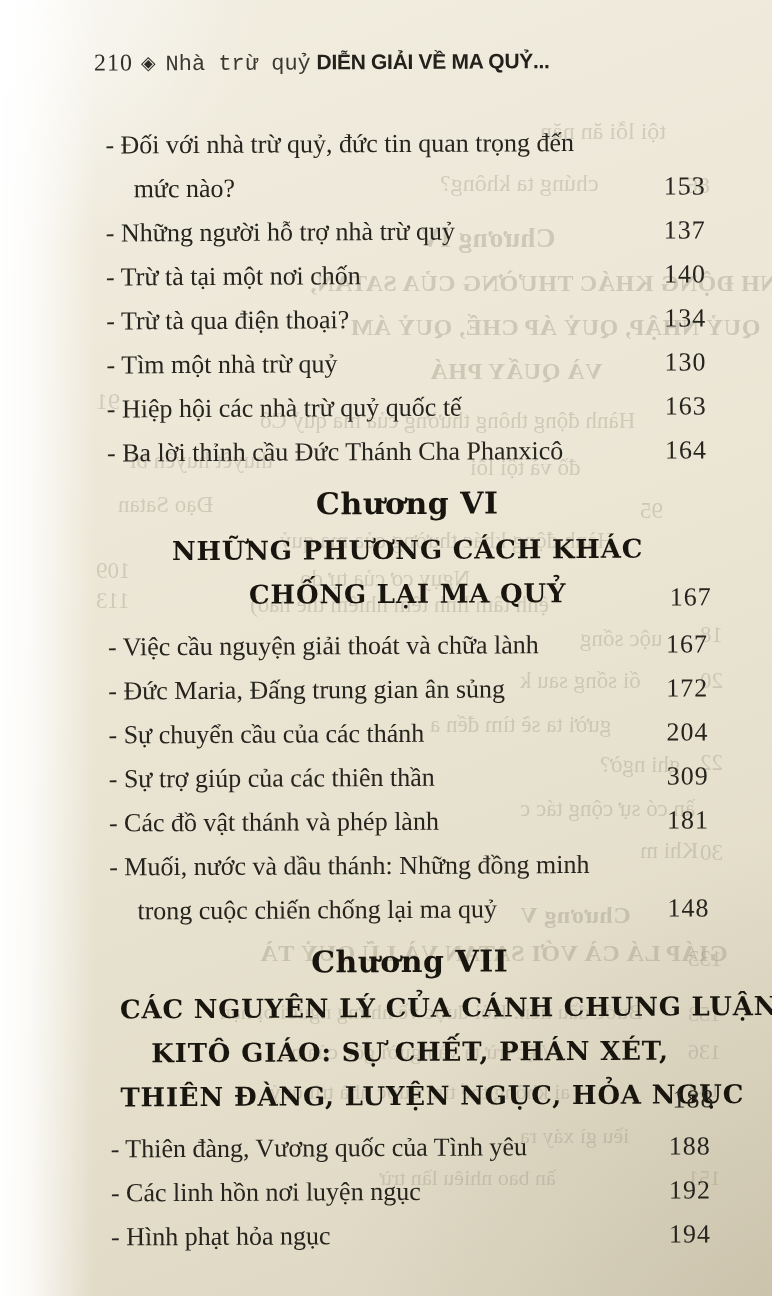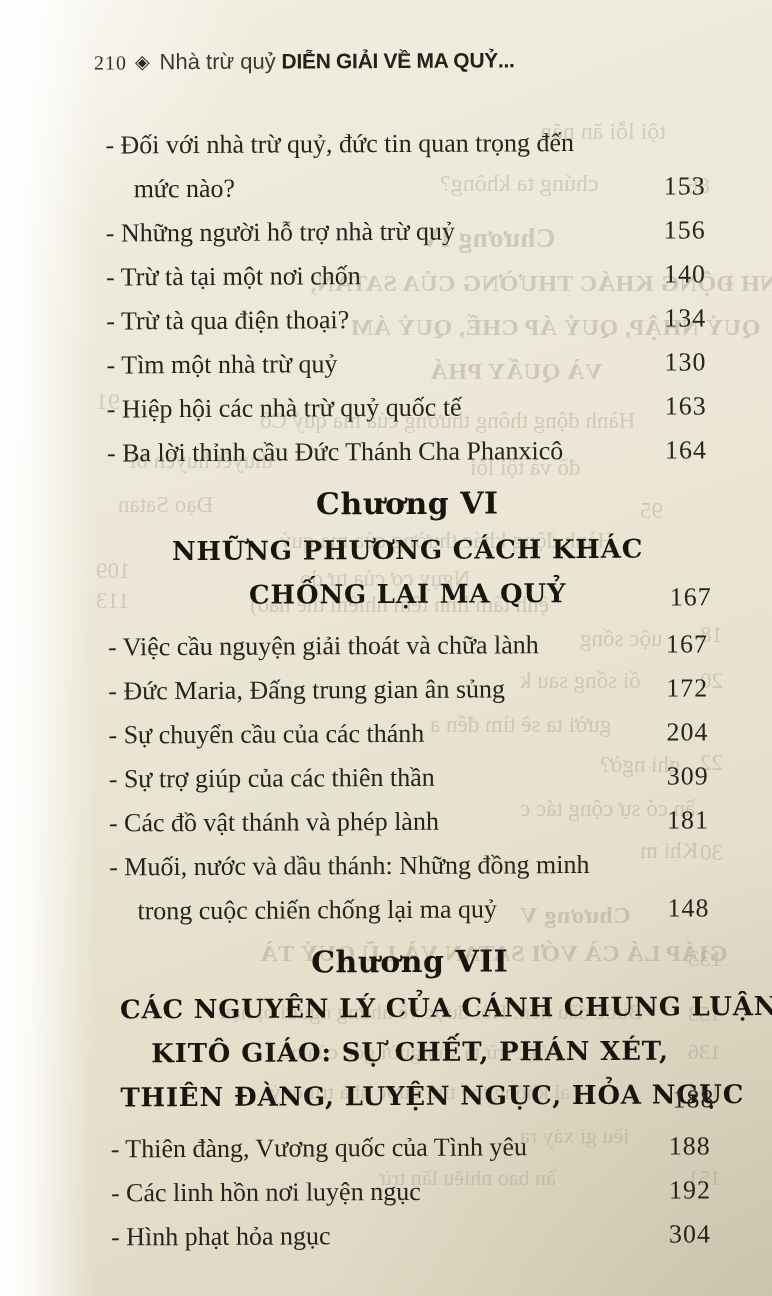--- a/index.html
+++ b/index.html
@@ -20,23 +20,23 @@
     color:#8e8876;opacity:0.30;white-space:nowrap;
     font-family:"Liberation Serif",serif;line-height:1.1;
   }
   .ghost.gb{font-weight:bold;opacity:0.33;letter-spacing:0.5px;}
   
   .content{position:absolute;inset:0;z-index:2;transform:rotate(-0.3deg);}
   .running-head{
     position:absolute;left:97px;top:48px;width:620px;
     font-size:23px;color:#32302a;white-space:nowrap;
   }
-  .running-head .pagenum{font-size:20px;letter-spacing:1px;}
+  .running-head .pagenum{font-size:24px;letter-spacing:1px;}
   .running-head .orn{font-size:19px;position:relative;top:-1px;margin:0 10px 0 8px;color:#2c2a24;}
-  .running-head .t-reg{font-family:Liberation Sans, sans-serif;font-size:22px;color:#3a3831;}
+  .running-head .t-reg{font-family:Liberation Mono, monospace;font-size:22px;color:#3a3831;}
   .running-head .t-bold{font-family:"Liberation Sans",sans-serif;font-weight:bold;font-size:21px;color:#23211b;letter-spacing:-0.3px;}
   .toc{position:absolute;left:108px;top:122px;width:600px;}
   .entry{display:flex;justify-content:space-between;align-items:flex-end;font-size:26px;color:#26241e;}
   .entry-text{line-height:44px;}
   .entry-text .cont{margin-left:28px;}
   .entry-num{line-height:44px;padding-left:12px;letter-spacing:1px;}
   .chapter{position:relative;text-align:center;color:#17150e;margin-top:6px;margin-bottom:8px;padding:0 10px;}
   .chapter .chapter-label{font-family:"DejaVu Serif",serif;font-weight:bold;font-size:30px;line-height:48px;letter-spacing:0.5px;}
   .chapter .chapter-title-line{font-family:"DejaVu Serif",serif;font-weight:bold;font-size:26px;line-height:44px;letter-spacing:0.8px;white-space:nowrap;}
   .chapter .chapter-num{position:absolute;right:-4px;bottom:2px;font-size:26px;font-weight:normal;font-family:"Liberation Serif",serif;color:#26241e;letter-spacing:1px;}
@@ -96,21 +96,21 @@
       <span class="t-bold">DIỄN GIẢI VỀ MA QUỶ...</span>
     </div>
 
     <div class="toc">
         <div class="entry">
           <div class="entry-text"><span>- Đối với nhà trừ quỷ, đức tin quan trọng đến</span><br><span class="cont">mức nào?</span></div>
           <div class="entry-num">153</div>
         </div>
         <div class="entry">
           <div class="entry-text"><span>- Những người hỗ trợ nhà trừ quỷ</span></div>
-          <div class="entry-num">156</div>
+          <div class="entry-num">137</div>
         </div>
         <div class="entry">
           <div class="entry-text"><span>- Trừ tà tại một nơi chốn</span></div>
           <div class="entry-num">140</div>
         </div>
         <div class="entry">
           <div class="entry-text"><span>- Trừ tà qua điện thoại?</span></div>
           <div class="entry-num">134</div>
         </div>
         <div class="entry">
@@ -165,18 +165,18 @@
         <div class="entry">
           <div class="entry-text"><span>- Thiên đàng, Vương quốc của Tình yêu</span></div>
           <div class="entry-num">188</div>
         </div>
         <div class="entry">
           <div class="entry-text"><span>- Các linh hồn nơi luyện ngục</span></div>
           <div class="entry-num">192</div>
         </div>
         <div class="entry">
           <div class="entry-text"><span>- Hình phạt hỏa ngục</span></div>
-          <div class="entry-num">304</div>
+          <div class="entry-num">194</div>
         </div>
       </div>
 
   </div>
 </div>
 
 </body></html>

